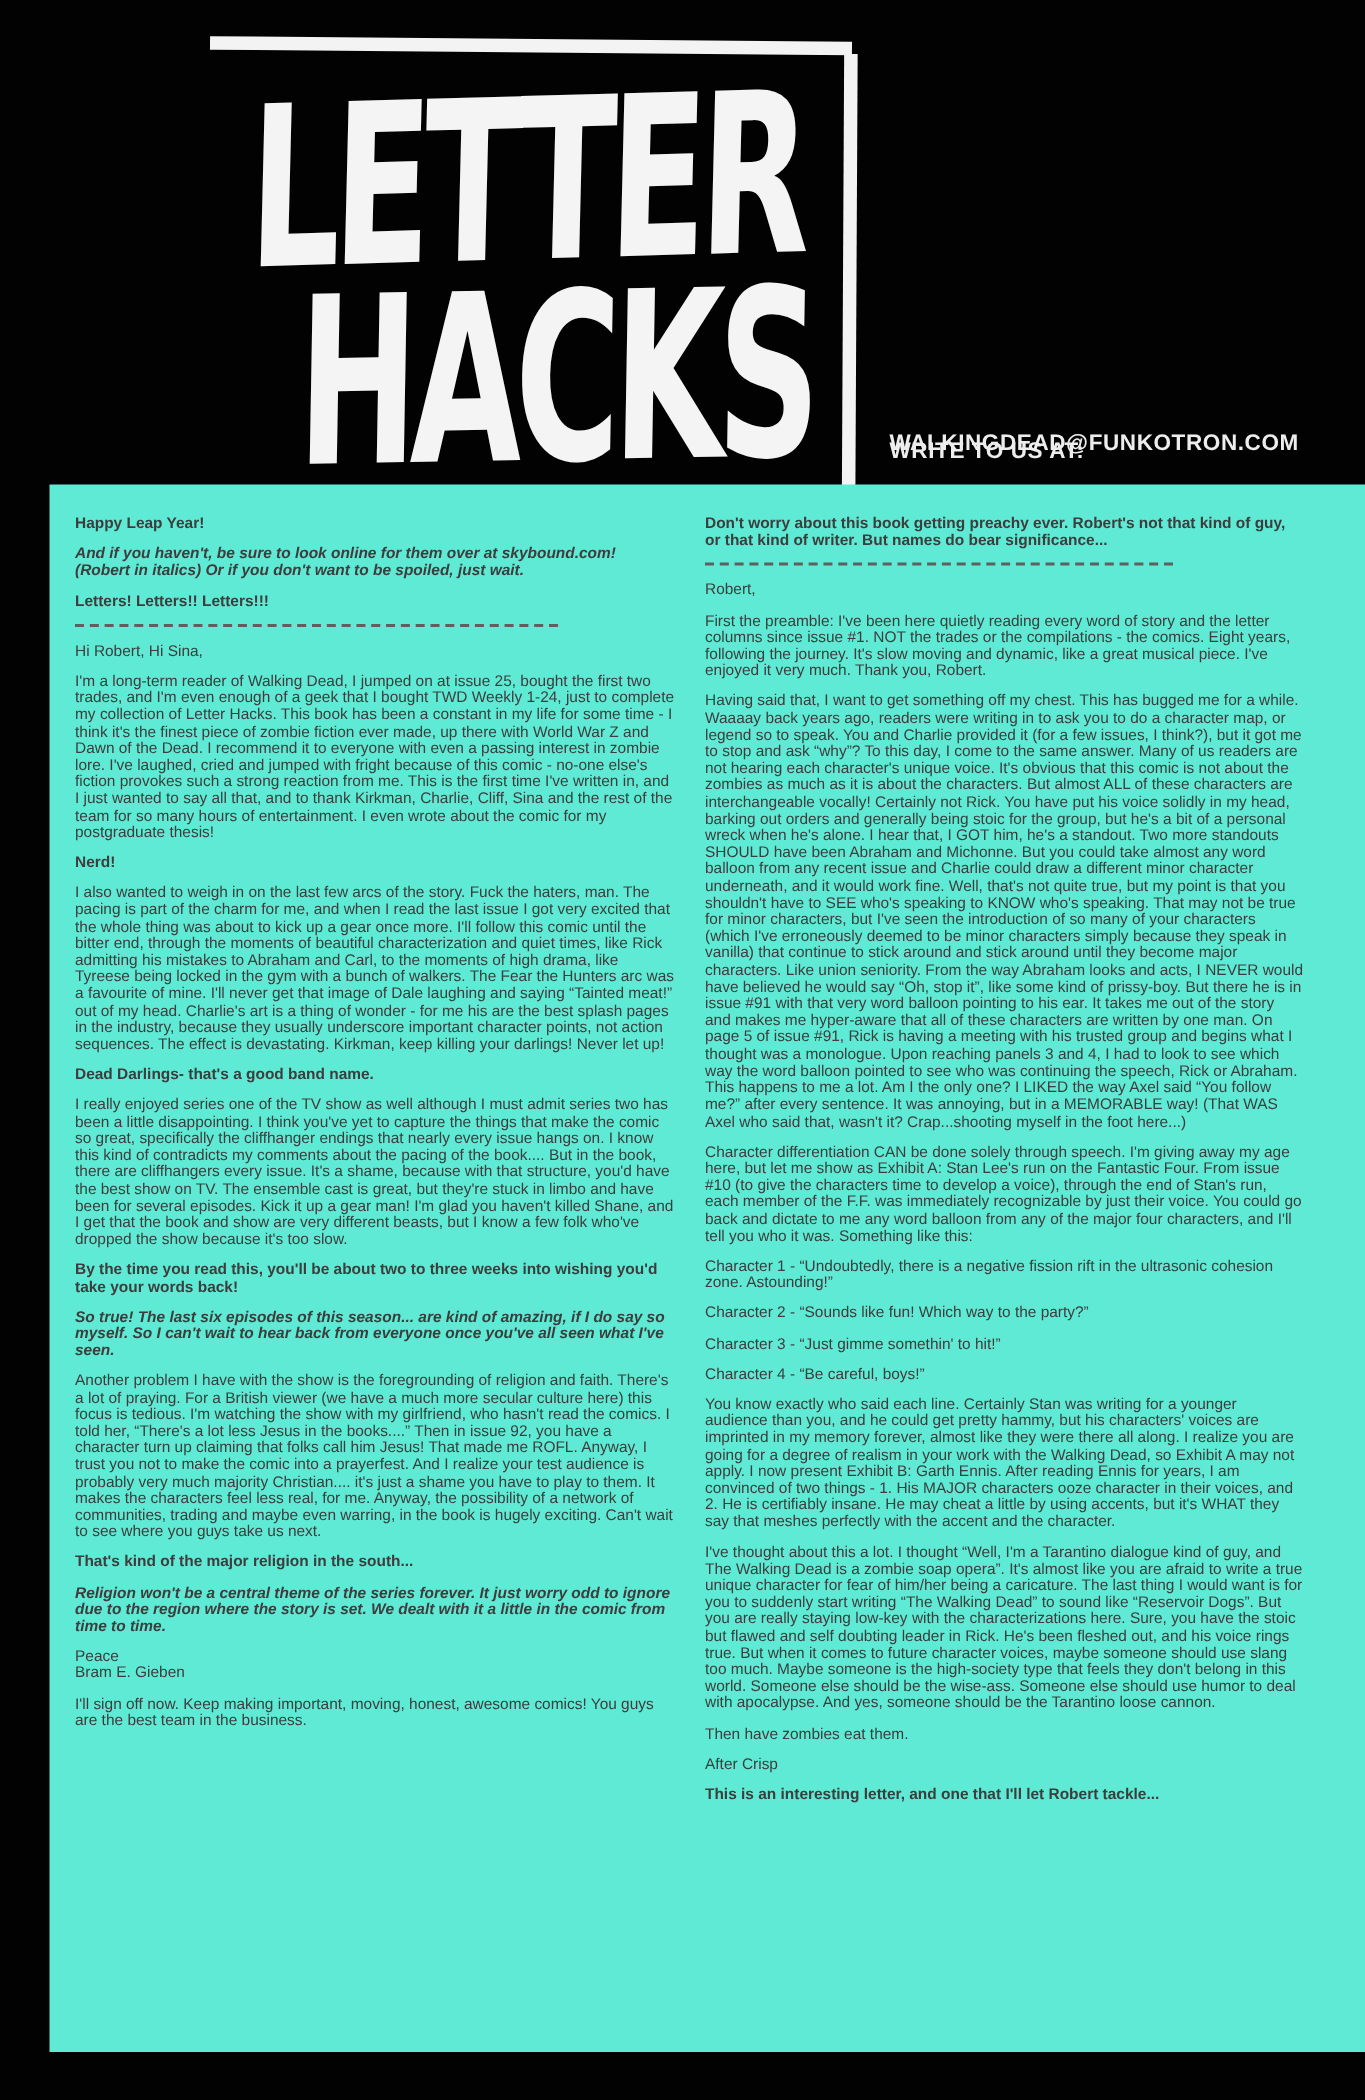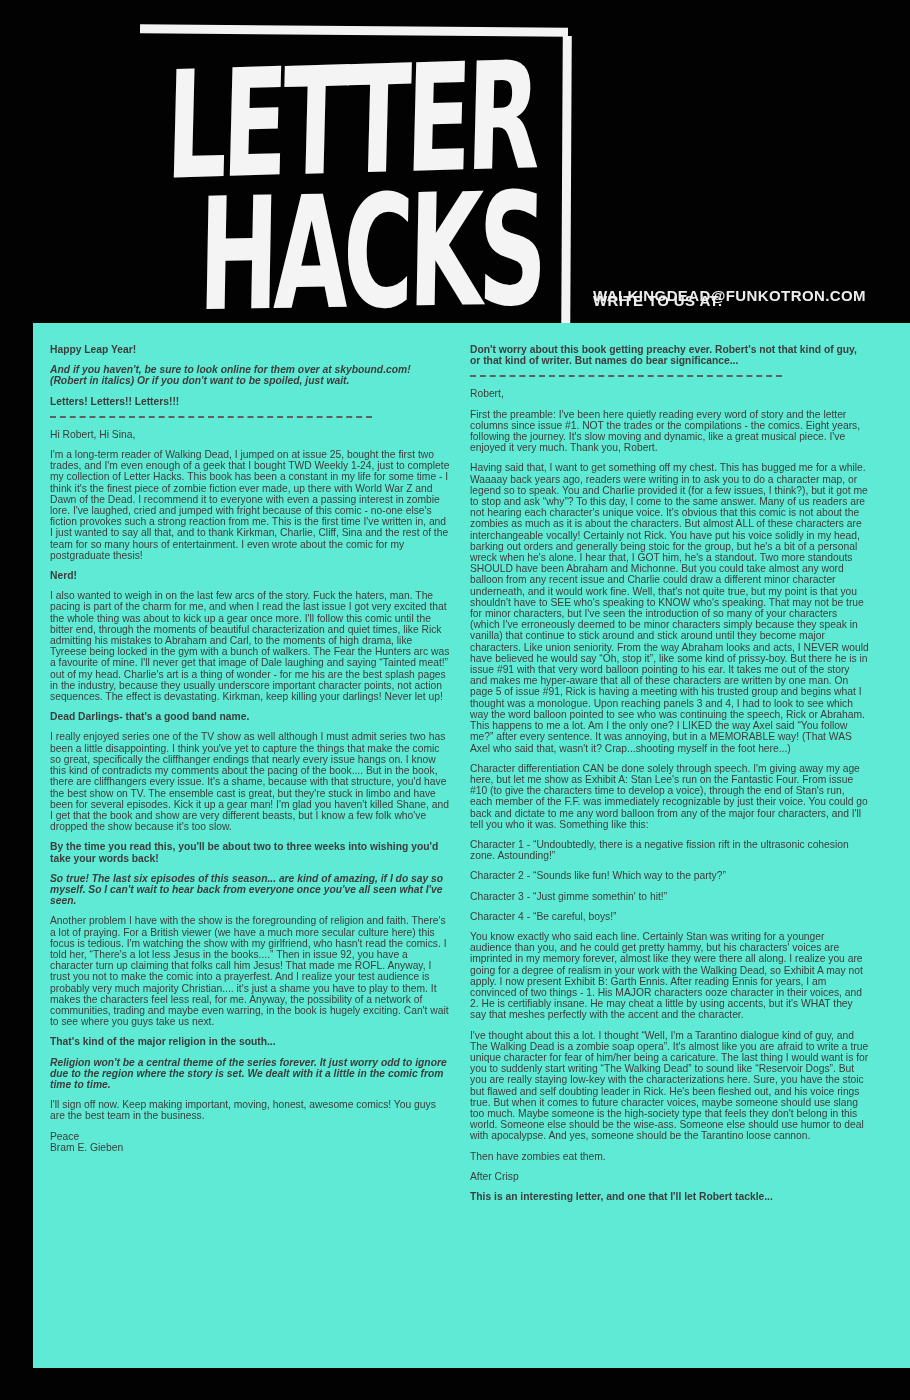--- a/index.html
+++ b/index.html
@@ -74,23 +74,23 @@
       <p class="rd">I'm a long-term reader of Walking Dead, I jumped on at issue 25, bought the first two trades, and I'm even enough of a geek that I bought TWD Weekly 1-24, just to complete my collection of Letter Hacks. This book has been a constant in my life for some time - I think it's the finest piece of zombie fiction ever made, up there with World War Z and Dawn of the Dead. I recommend it to everyone with even a passing interest in zombie lore. I've laughed, cried and jumped with fright because of this comic - no-one else's fiction provokes such a strong reaction from me. This is the first time I've written in, and I just wanted to say all that, and to thank Kirkman, Charlie, Cliff, Sina and the rest of the team for so many hours of entertainment. I even wrote about the comic for my postgraduate thesis!</p>
       <p class="ed">Nerd!</p>
       <p class="rd">I also wanted to weigh in on the last few arcs of the story. Fuck the haters, man. The pacing is part of the charm for me, and when I read the last issue I got very excited that the whole thing was about to kick up a gear once more. I'll follow this comic until the bitter end, through the moments of beautiful characterization and quiet times, like Rick admitting his mistakes to Abraham and Carl, to the moments of high drama, like Tyreese being locked in the gym with a bunch of walkers. The Fear the Hunters arc was a favourite of mine. I'll never get that image of Dale laughing and saying “Tainted meat!” out of my head. Charlie's art is a thing of wonder - for me his are the best splash pages in the industry, because they usually underscore important character points, not action sequences. The effect is devastating. Kirkman, keep killing your darlings! Never let up!</p>
       <p class="ed">Dead Darlings- that's a good band name.</p>
       <p class="rd">I really enjoyed series one of the TV show as well although I must admit series two has been a little disappointing. I think you've yet to capture the things that make the comic so great, specifically the cliffhanger endings that nearly every issue hangs on. I know this kind of contradicts my comments about the pacing of the book.... But in the book, there are cliffhangers every issue. It's a shame, because with that structure, you'd have the best show on TV. The ensemble cast is great, but they're stuck in limbo and have been for several episodes. Kick it up a gear man! I'm glad you haven't killed Shane, and I get that the book and show are very different beasts, but I know a few folk who've dropped the show because it's too slow.</p>
       <p class="ed">By the time you read this, you'll be about two to three weeks into wishing you'd take your words back!</p>
       <p class="ed-r">So true!  The last six episodes of this season... are kind of amazing, if I do say so myself.  So I can't wait to hear back from everyone once you've all seen what I've seen.</p>
       <p class="rd">Another problem I have with the show is the foregrounding of religion and faith. There's a lot of praying. For a British viewer (we have a much more secular culture here) this focus is tedious. I'm watching the show with my girlfriend, who hasn't read the comics. I told her, “There's a lot less Jesus in the books....” Then in issue 92, you have a character turn up claiming that folks call him Jesus! That made me ROFL. Anyway, I trust you not to make the comic into a prayerfest. And I realize your test audience is probably very much majority Christian.... it's just a shame you have to play to them. It makes the characters feel less real, for me. Anyway, the possibility of a network of communities, trading and maybe even warring, in the book is hugely exciting. Can't wait to see where you guys take us next.</p>
       <p class="ed">That's kind of the major religion in the south...</p>
       <p class="ed-r">Religion won't be a central theme of the series forever.  It just worry odd to ignore due to the region where the story is set.  We dealt with it a little in the comic from time to time.</p>
-      <p class="rd">I'll sign off now. Keep making important, moving, honest, awesome comics! You guys are the best team in the business.</p>
       <p class="rd sig">Peace
 Bram E. Gieben</p>
+      <p class="rd">I'll sign off now. Keep making important, moving, honest, awesome comics! You guys are the best team in the business.</p>
     </div>
 
     <div class="col col-right">
       <p class="ed">Don't worry about this book getting preachy ever.  Robert's not that kind of guy, or that kind of writer. But names do bear significance...</p>
       <div class="sep sep-r"></div>
       <p class="rd">Robert,</p>
       <p class="rd">First the preamble: I've been here quietly reading every word of story and the letter columns since issue #1. NOT the trades or the compilations - the comics. Eight years, following the journey. It's slow moving and dynamic, like a great musical piece. I've enjoyed it very much. Thank you, Robert.</p>
       <p class="rd">Having said that, I want to get something off my chest. This has bugged me for a while. Waaaay back years ago, readers were writing in to ask you to do a character map, or legend so to speak. You and Charlie provided it (for a few issues, I think?), but it got me to stop and ask “why”? To this day, I come to the same answer. Many of us readers are not hearing each character's unique voice. It's obvious that this comic is not about the zombies as much as it is about the characters. But almost ALL of these characters are interchangeable vocally! Certainly not Rick. You have put his voice solidly in my head, barking out orders and generally being stoic for the group, but he's a bit of a personal wreck when he's alone. I hear that, I GOT him, he's a standout. Two more standouts SHOULD have been Abraham and Michonne. But you could take almost any word balloon from any recent issue and Charlie could draw a different minor character underneath, and it would work fine. Well, that's not quite true, but my point is that you shouldn't have to SEE who's speaking to KNOW who's speaking. That may not be true for minor characters, but I've seen the introduction of so many of your characters (which I've erroneously deemed to be minor characters simply because they speak in vanilla) that continue to stick around and stick around until they become major characters. Like union seniority. From the way Abraham looks and acts, I NEVER would have believed he would say “Oh, stop it”, like some kind of prissy-boy. But there he is in issue #91 with that very word balloon pointing to his ear. It takes me out of the story and makes me hyper-aware that all of these characters are written by one man. On page 5 of issue #91, Rick is having a meeting with his trusted group and begins what I thought was a monologue. Upon reaching panels 3 and 4, I had to look to see which way the word balloon pointed to see who was continuing the speech, Rick or Abraham. This happens to me a lot. Am I the only one? I LIKED the way Axel said “You follow me?” after every sentence. It was annoying, but in a MEMORABLE way! (That WAS Axel who said that, wasn't it? Crap...shooting myself in the foot here...)</p>
       <p class="rd">Character differentiation CAN be done solely through speech. I'm giving away my age here, but let me show as Exhibit A: Stan Lee's run on the Fantastic Four. From issue #10 (to give the characters time to develop a voice), through the end of Stan's run, each member of the F.F. was immediately recognizable by just their voice. You could go back and dictate to me any word balloon from any of the major four characters, and I'll tell you who it was. Something like this:</p>
       <p class="rd">Character 1 - “Undoubtedly, there is a negative fission rift in the ultrasonic cohesion zone. Astounding!”</p>

